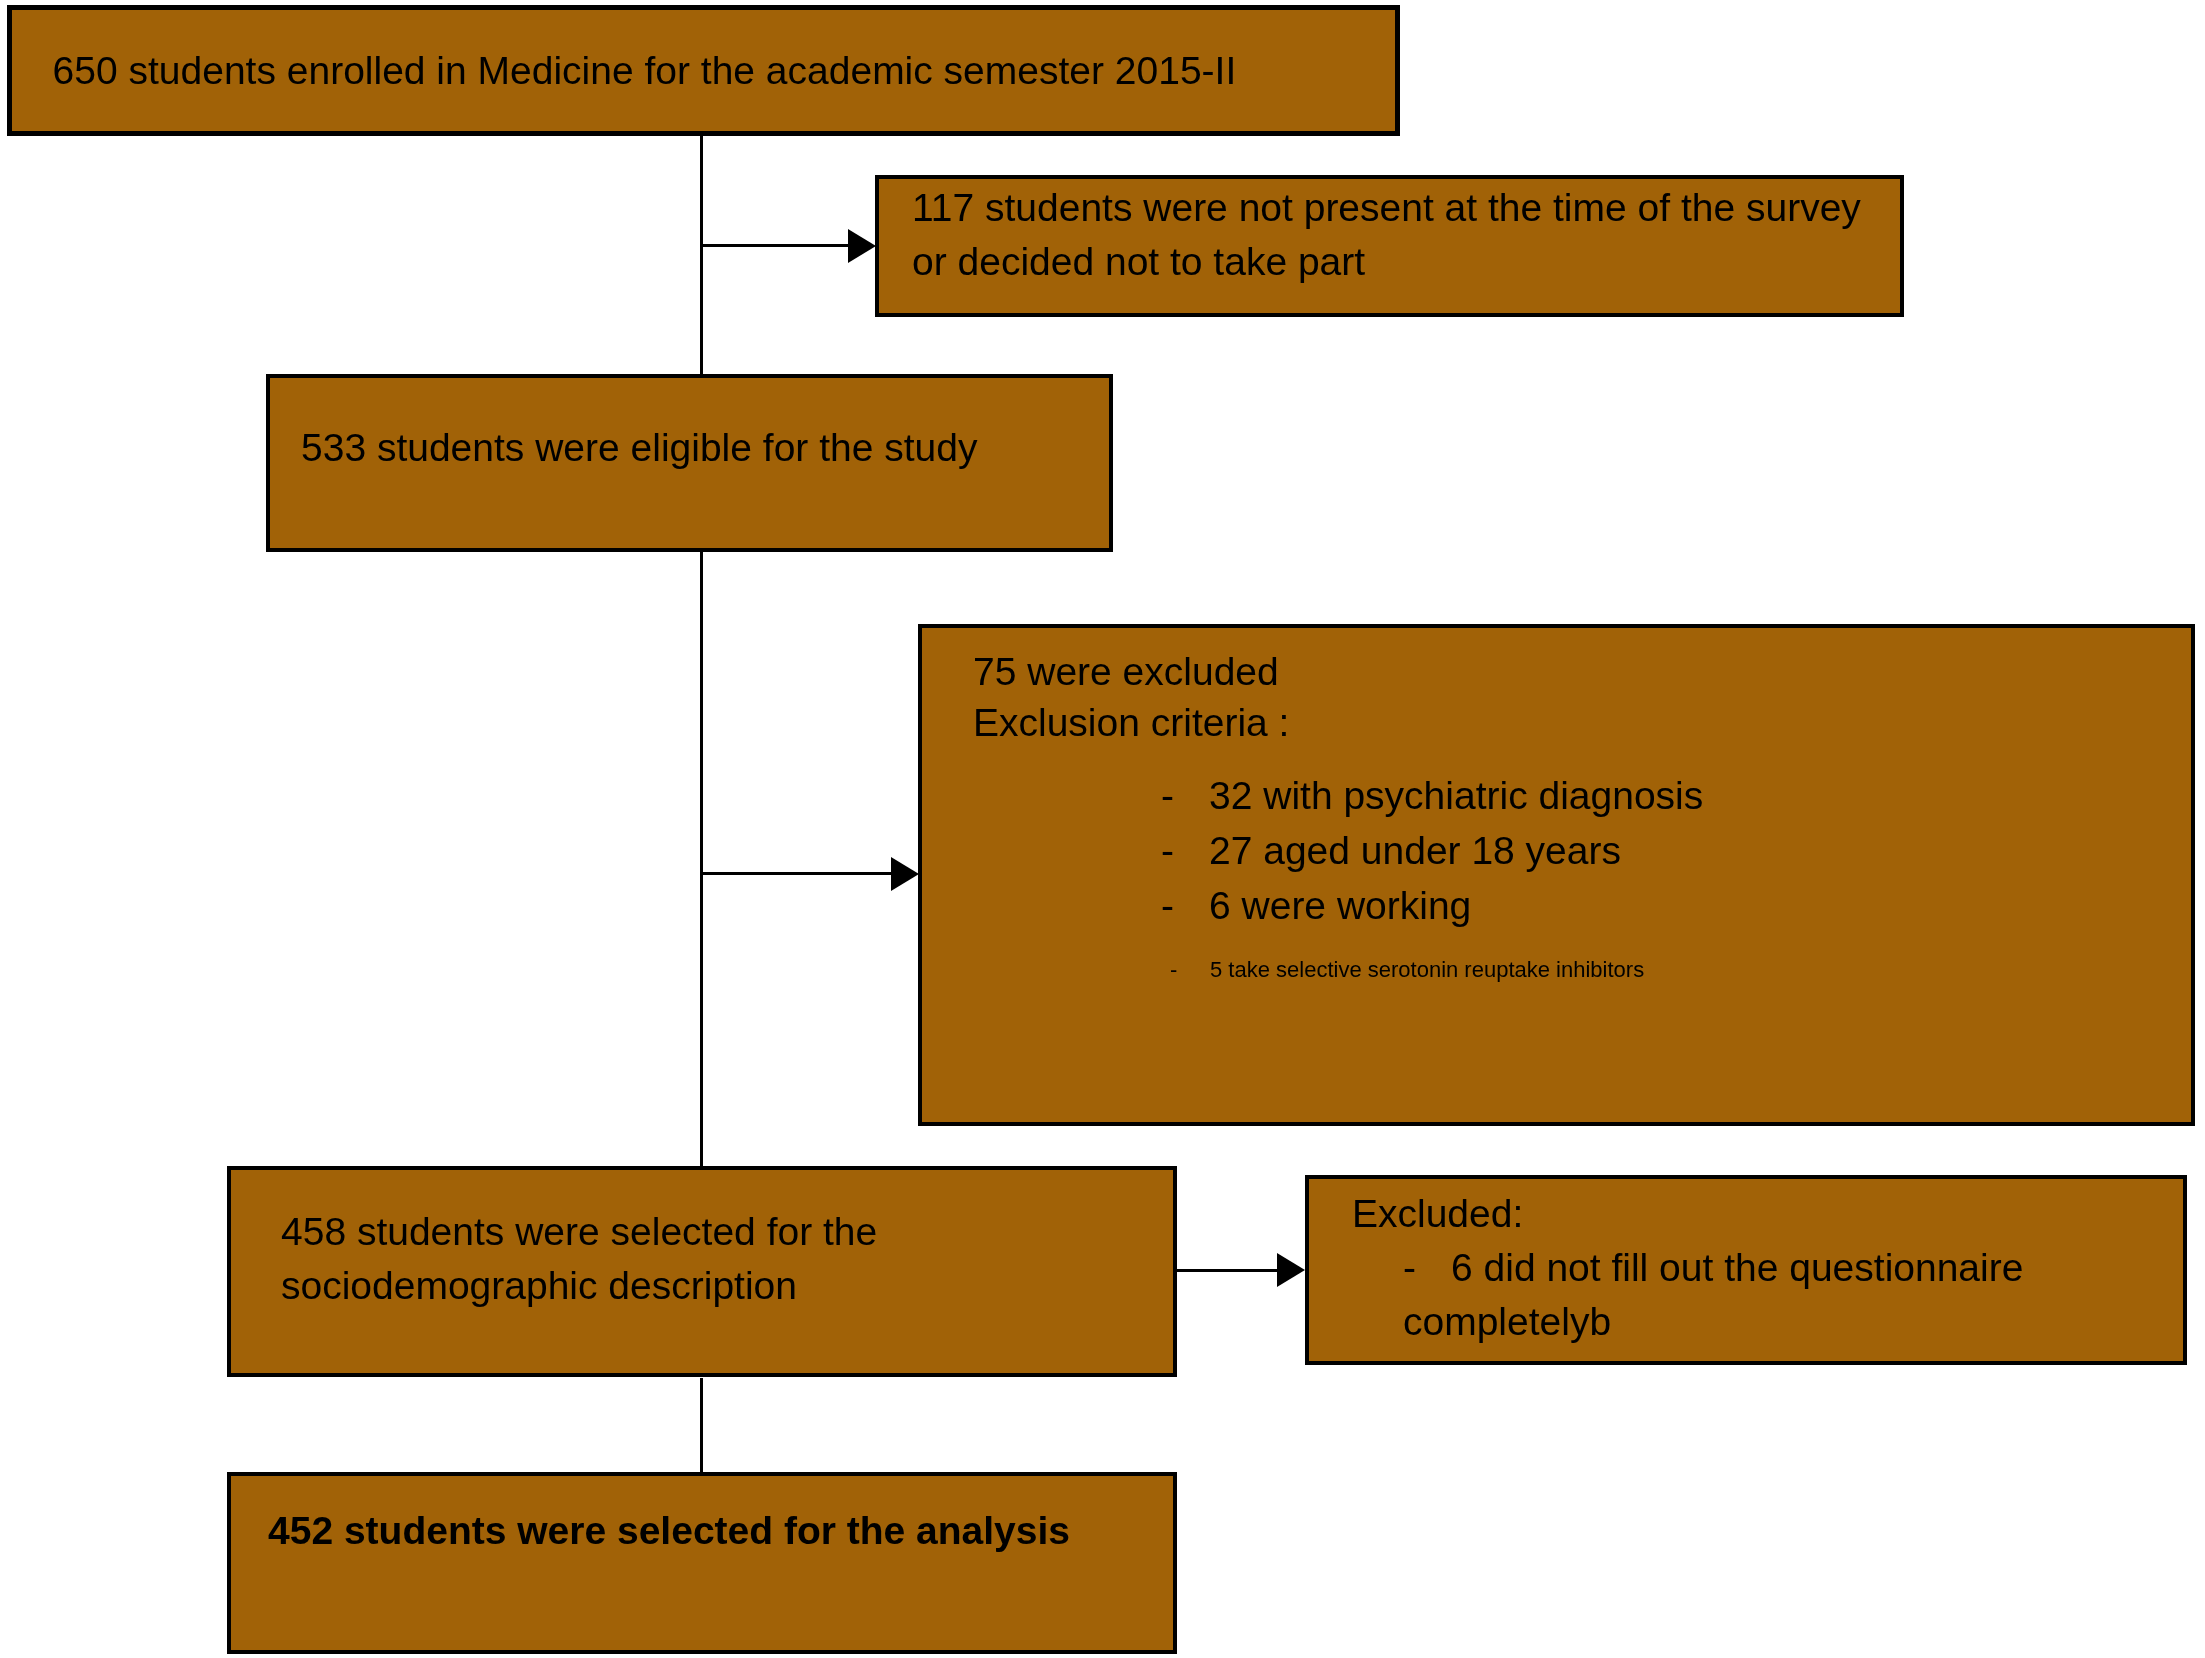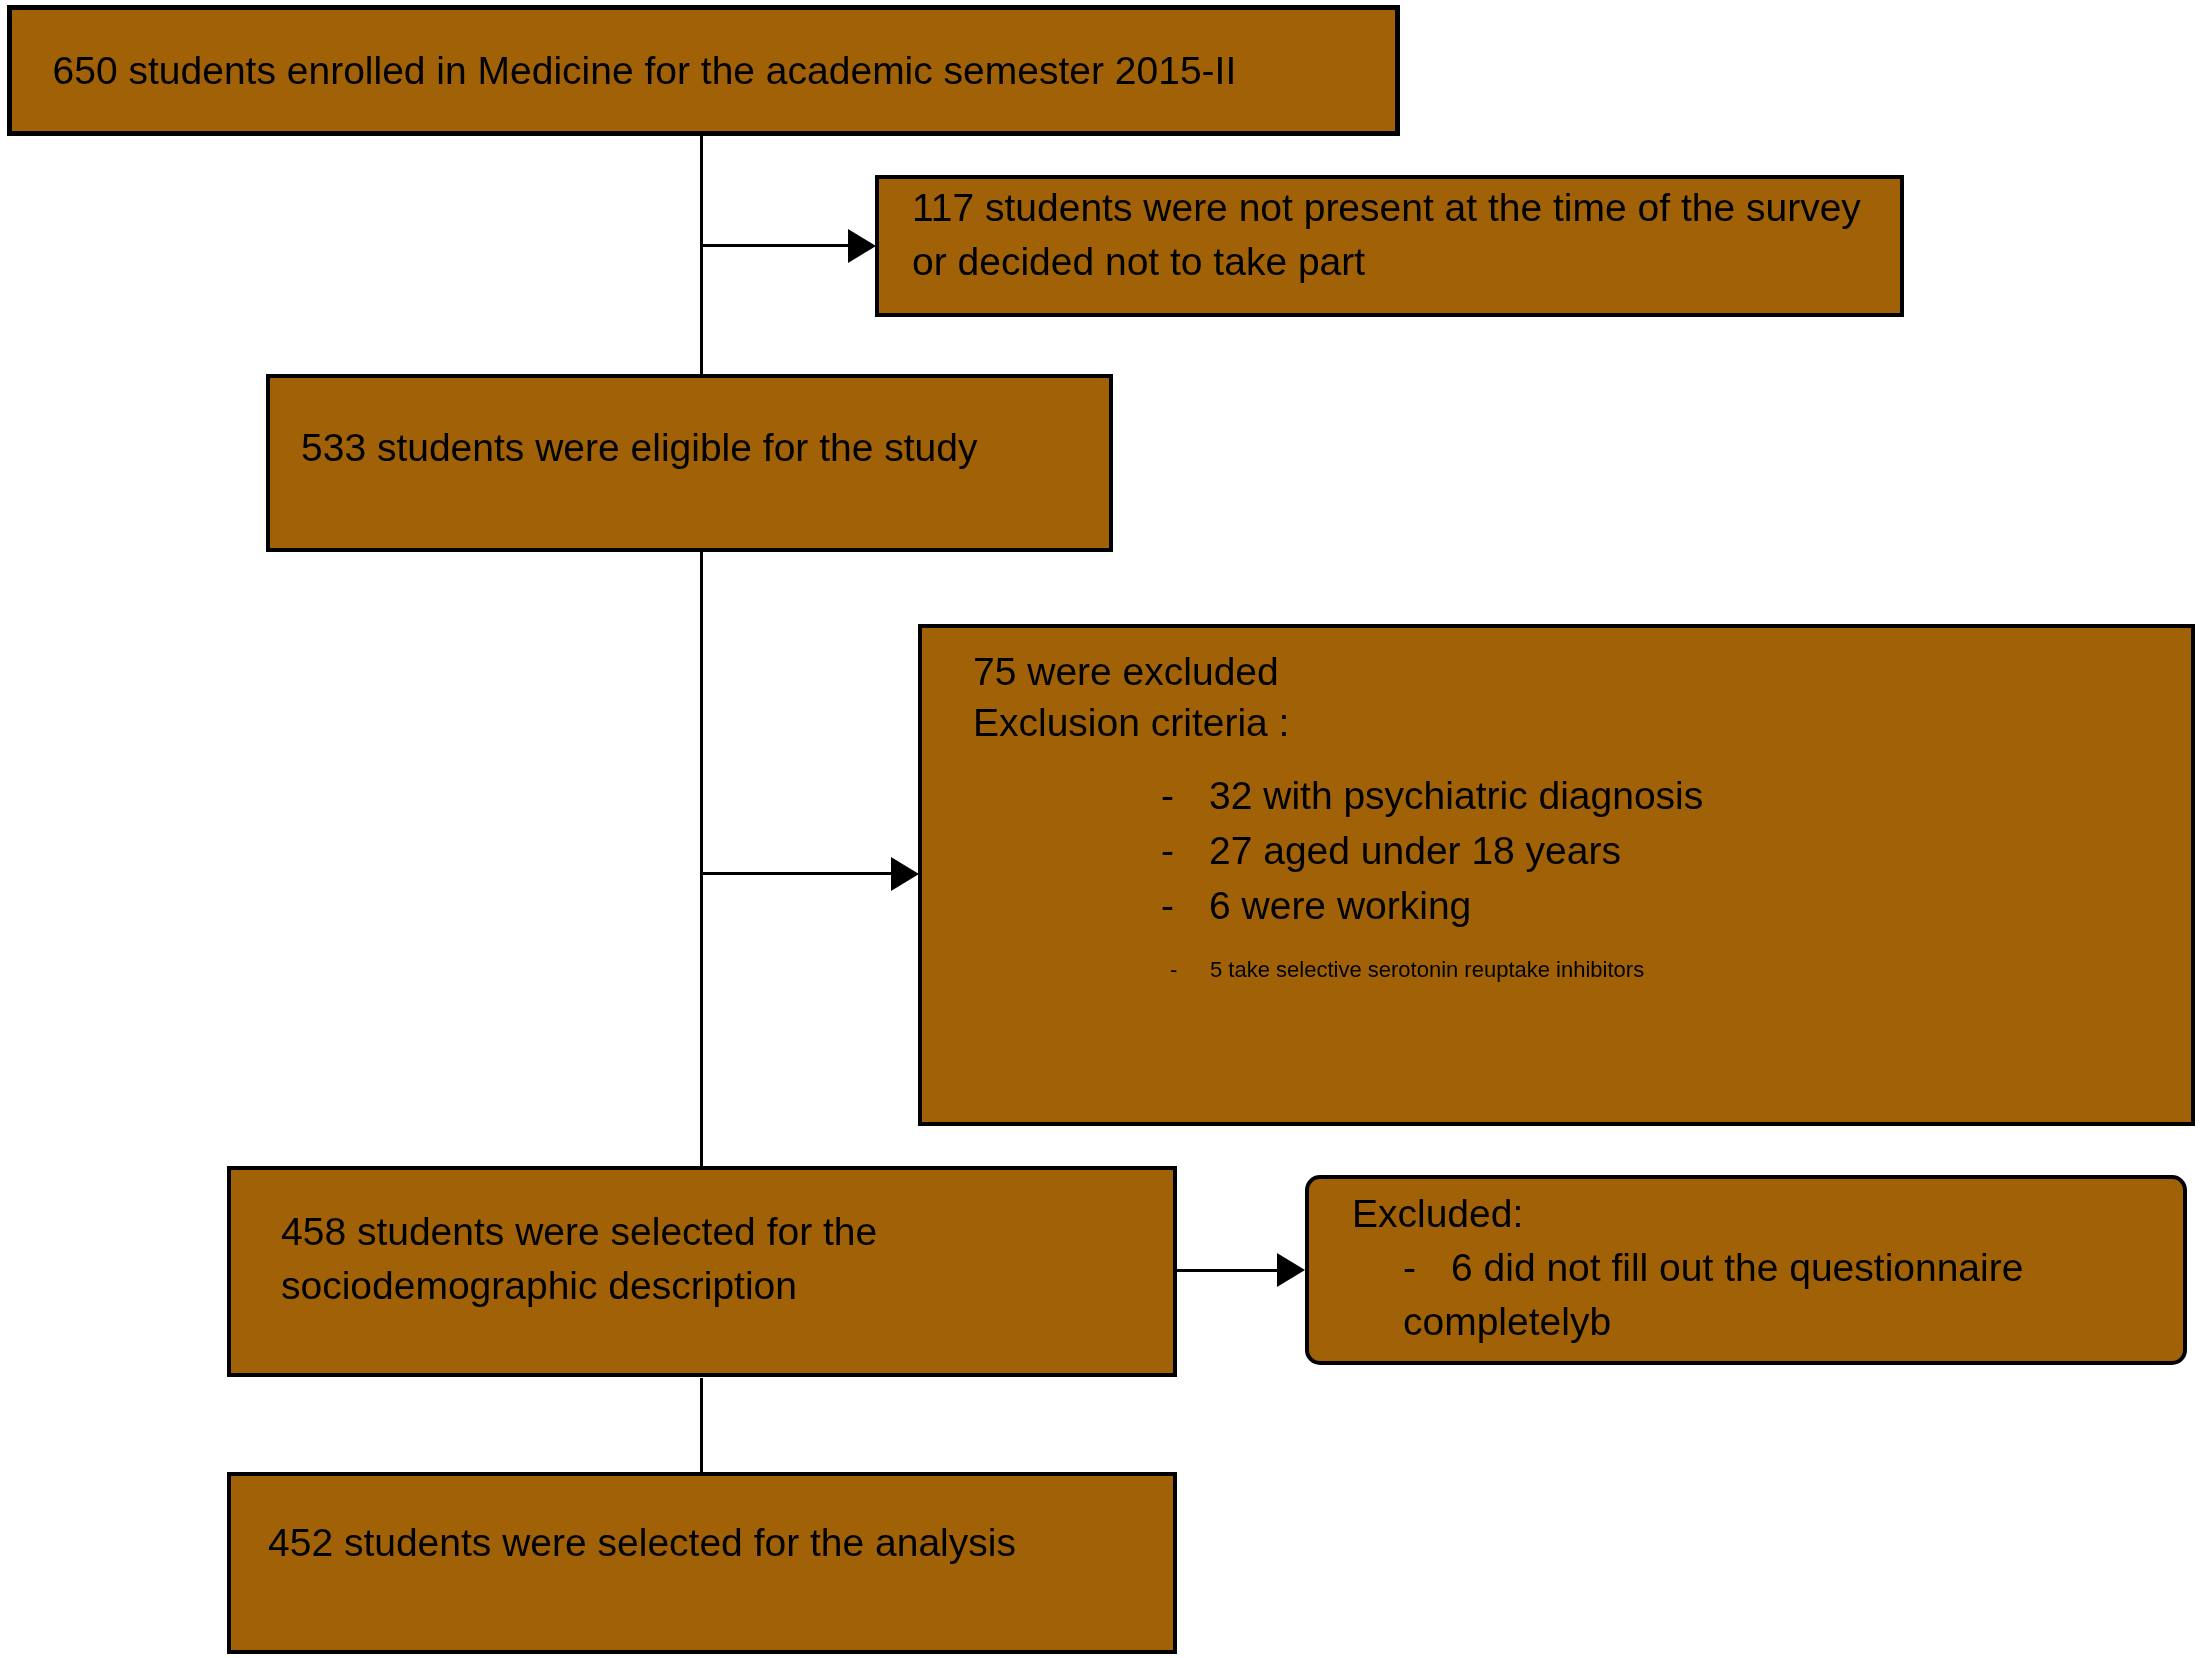--- a/index.html
+++ b/index.html
@@ -83,30 +83,30 @@
   
   #box-selected458 {
     left: 227px; top: 1166px; width: 950px; height: 211px;
     padding: 35px 50px 0 50px;
     text-align: left;
   }
   
   #box-excluded6 {
     left: 1305px; top: 1175px; width: 882px; height: 190px;
     padding: 8.3px 16.5px 0 43px;
-    border-radius: 15px;
   }
   #box-excluded6 .li {
     padding-left: 51px;
   }
   
   #box-selected452 {
     left: 227px; top: 1472px; width: 950px; height: 182px;
-    padding: 40px 0 0 37px;
+    padding: 28px 0 0 37px;
     white-space: nowrap;
+    font-weight: bold;
   }
 
   
   #v1 { left: 700px; top: 136px; width: 3.3px; height: 238px; }
   #v2 { left: 700px; top: 552px; width: 3.3px; height: 615px; }
   #v3 { left: 700px; top: 1378px; width: 3.3px; height: 94px; }
 
   #h1 { left: 702px; top: 244px; width: 147px; height: 3.3px; }
   #a1 { left: 848px; top: 229px; }
 

